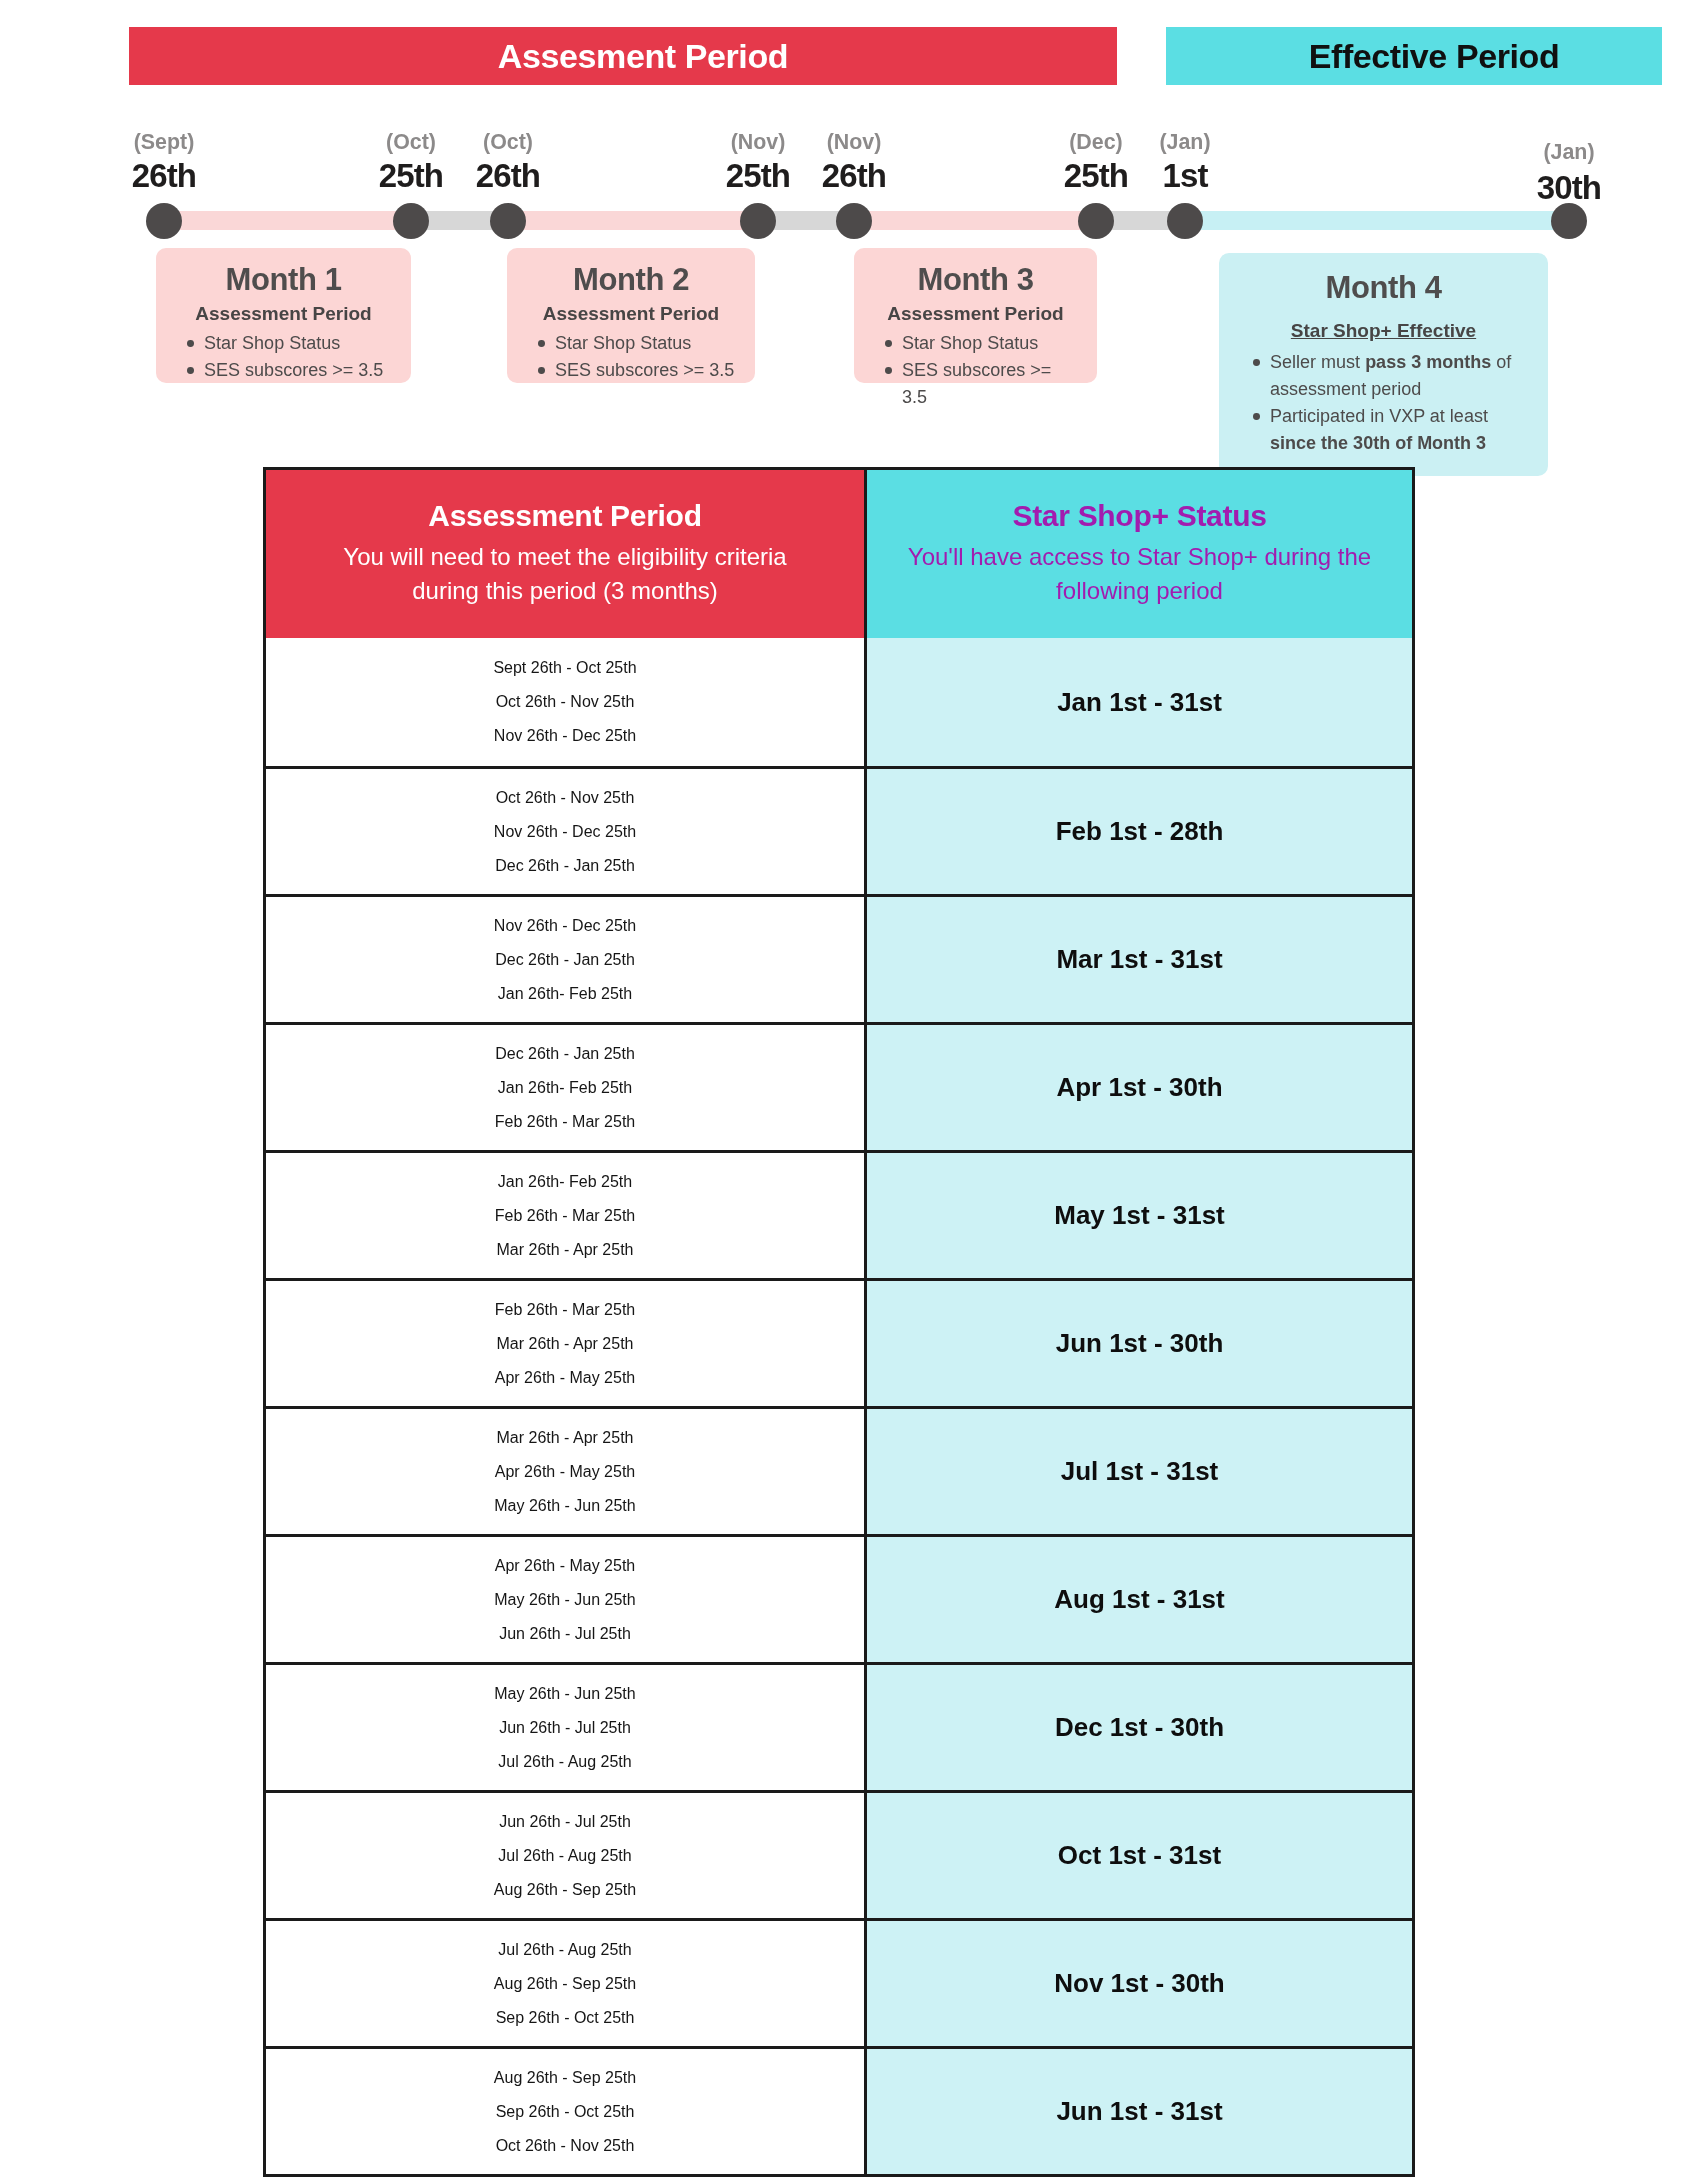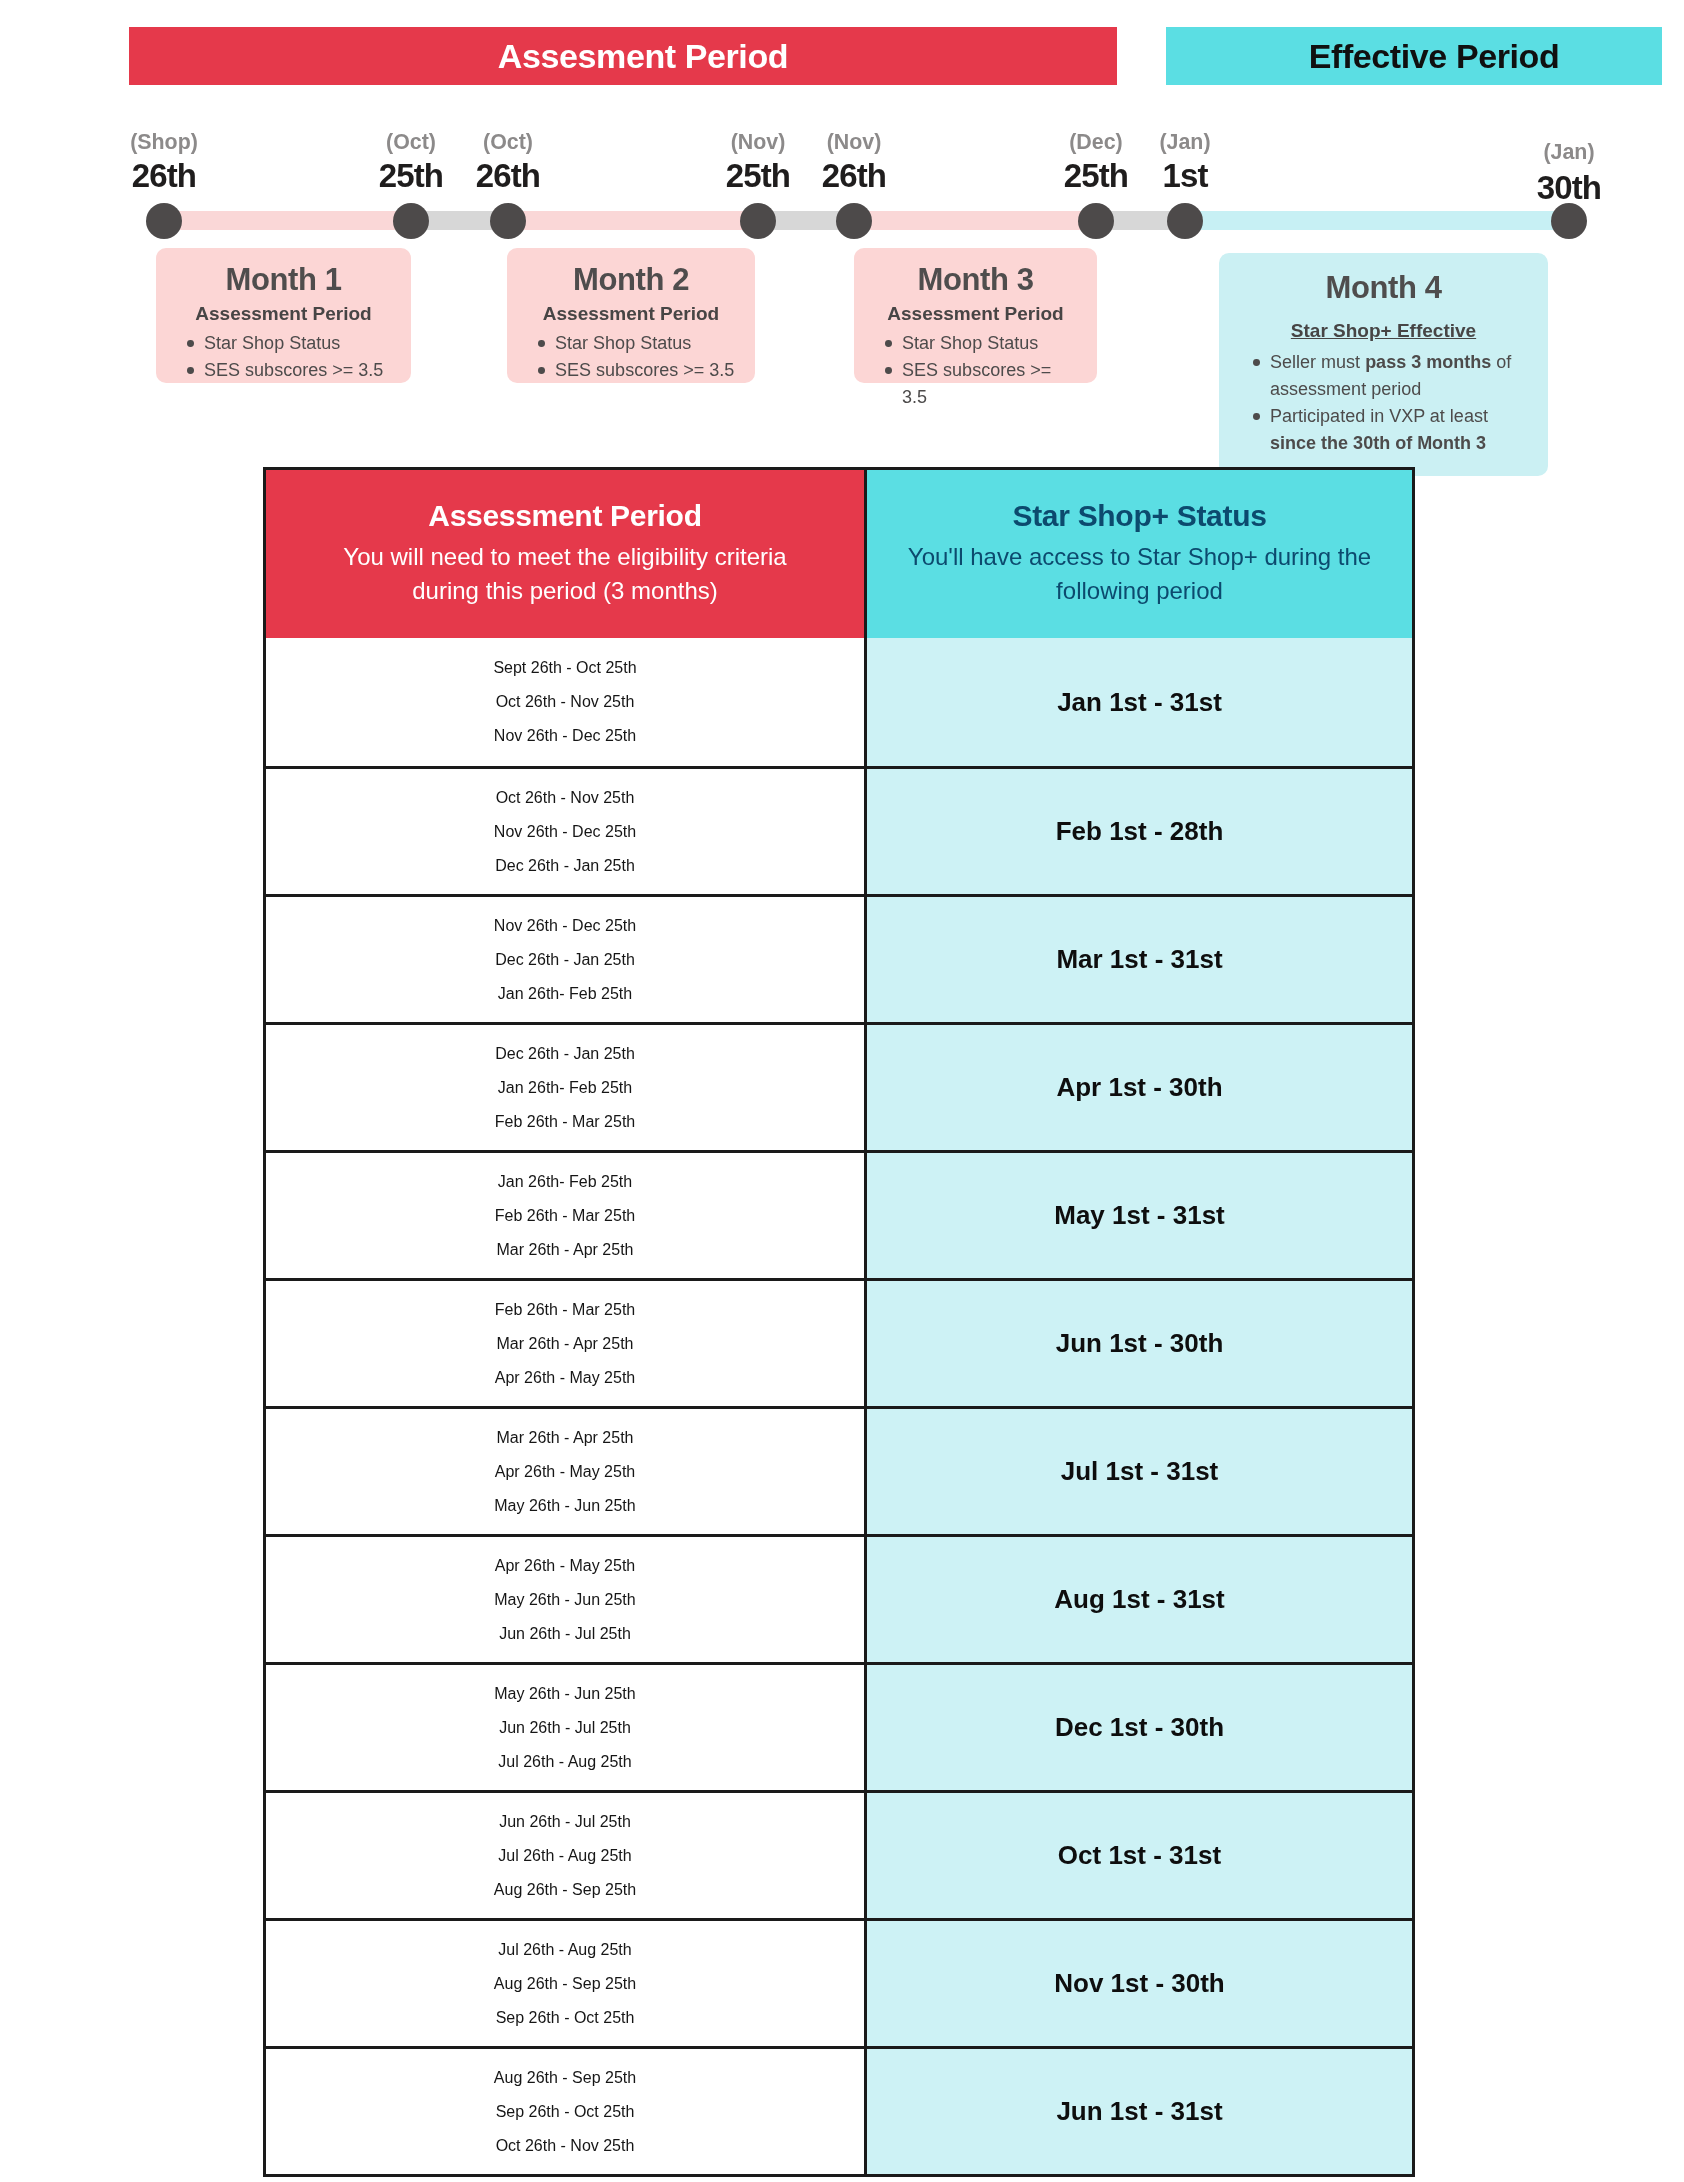--- a/index.html
+++ b/index.html
@@ -62,21 +62,21 @@
   #card-3 .card-bullets{margin-top:6.8px;}
 
   
   #map-table{position:absolute;left:263px;top:467px;width:1152px;border:3.4px solid var(--ink);}
   .t-row{display:grid;grid-template-columns:601px 1fr;}
   .t-row + .t-row{border-top:3.4px solid var(--ink);}
   .t-cell{display:flex;flex-direction:column;align-items:center;justify-content:center;text-align:center;}
   .t-cell.left{border-right:3.4px solid var(--ink);background:#FFFFFF;}
   .t-head{height:168px;}
   .t-head .left{background:var(--red);color:#FFFFFF;}
-  .t-head .right{background:var(--cyan);color:#0c4a6e;}
+  .t-head .right{background:var(--cyan);color:#a21caf;}
   .t-head-title{font-size:30px;font-weight:bold;letter-spacing:-0.3px;}
   .t-head-sub{font-size:24px;line-height:1.45;margin-top:6.8px;max-width:514px;}
   .t-body{height:128px;}
   .t-body .right{background:var(--pale-cyan);}
   .a-line{font-size:16px;line-height:34px;color:#161616;}
   .eff{font-size:26px;font-weight:bold;color:#0E0E0E;}
 </style>
 </head>
 <body>
 
@@ -87,21 +87,21 @@
       <div class="seg pink" style="left: 164px; width: 247px;"></div>
       <div class="seg grey" style="left: 411px; width: 97px;"></div>
       <div class="seg pink" style="left: 508px; width: 250px;"></div>
       <div class="seg grey" style="left: 758px; width: 97px;"></div>
       <div class="seg pink" style="left: 854px; width: 241px;"></div>
       <div class="seg grey" style="left: 1096px; width: 89px;"></div>
       <div class="seg cyan" style="left: 1185px; width: 384px;"></div>
     </div>
   <div id="points">
       <div class="tl-point" style="left: 164px;">
-    <div class="tl-month">(Shop)</div>
+    <div class="tl-month">(Sept)</div>
     <div class="tl-day">26th</div>
     <div class="tl-dot"></div>
   </div>
       <div class="tl-point" style="left: 411px;">
     <div class="tl-month">(Oct)</div>
     <div class="tl-day">25th</div>
     <div class="tl-dot"></div>
   </div>
       <div class="tl-point" style="left: 508px;">
     <div class="tl-month">(Oct)</div>

